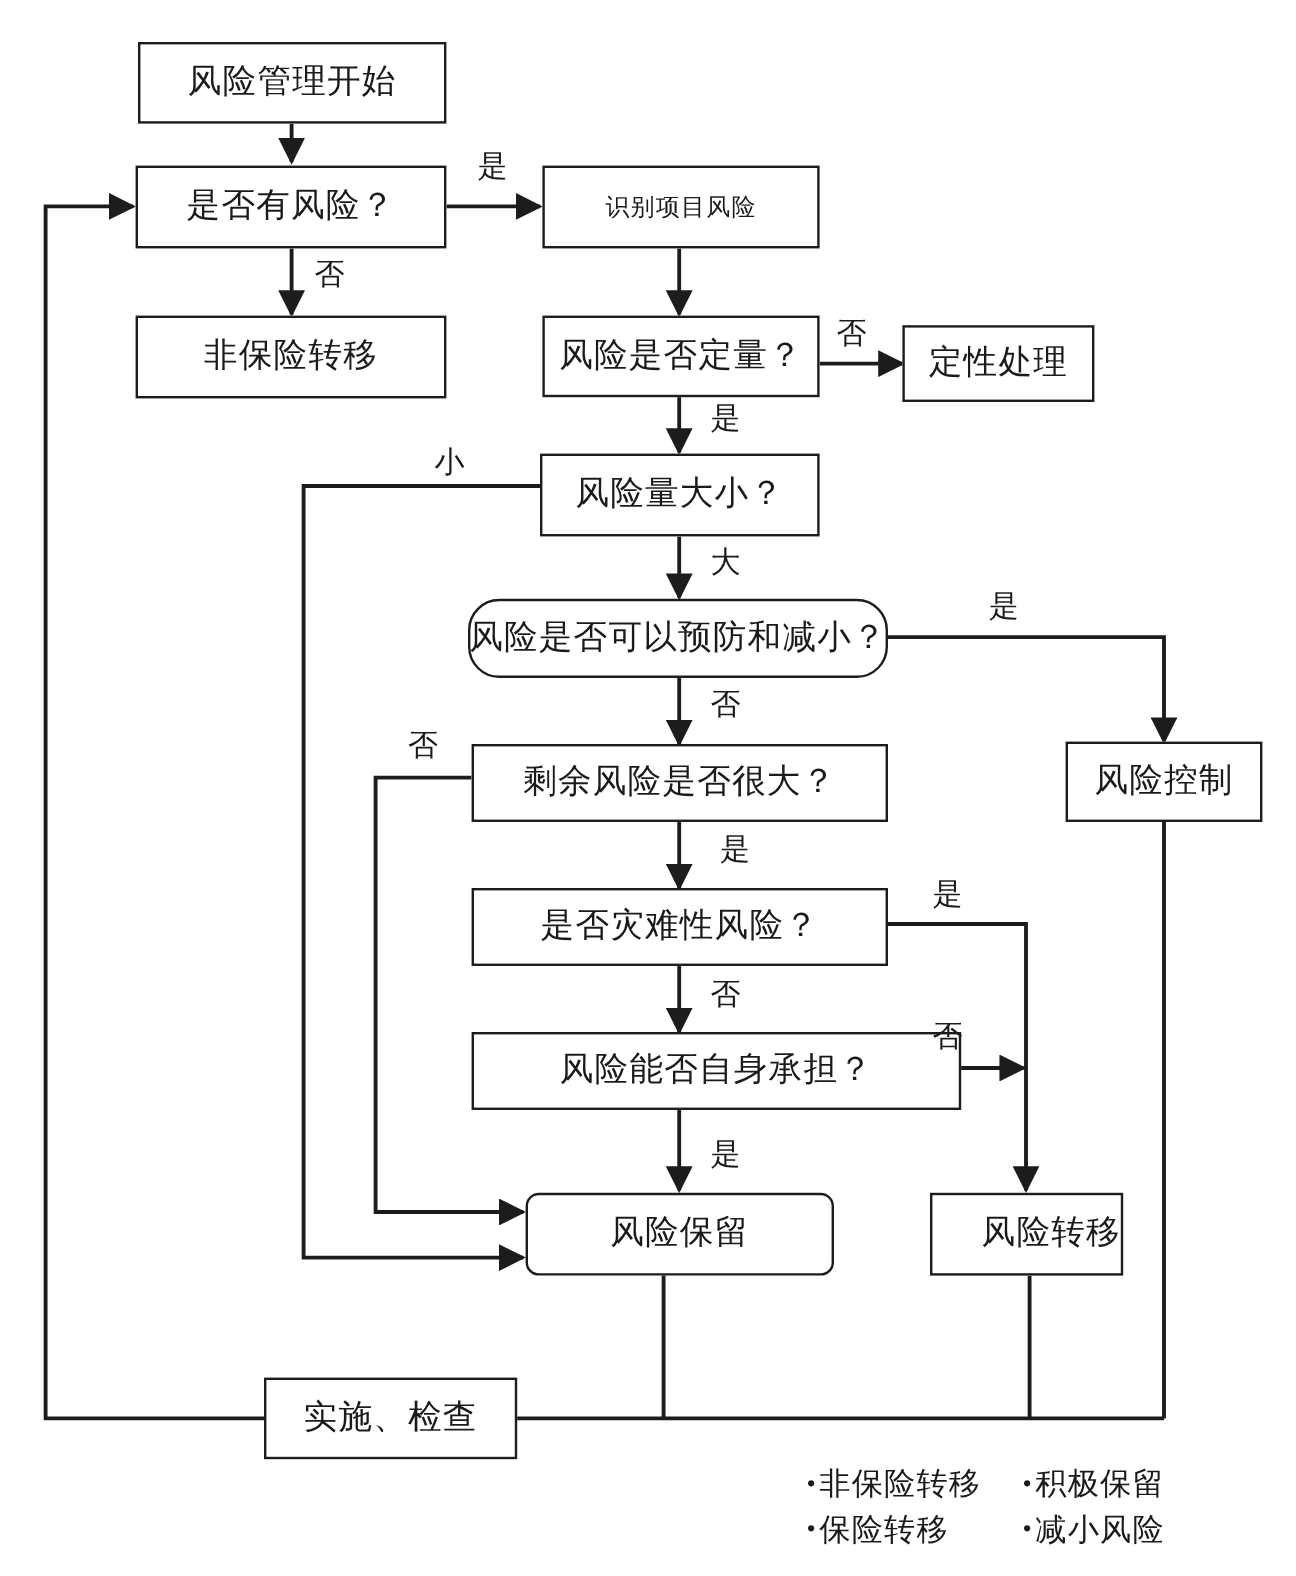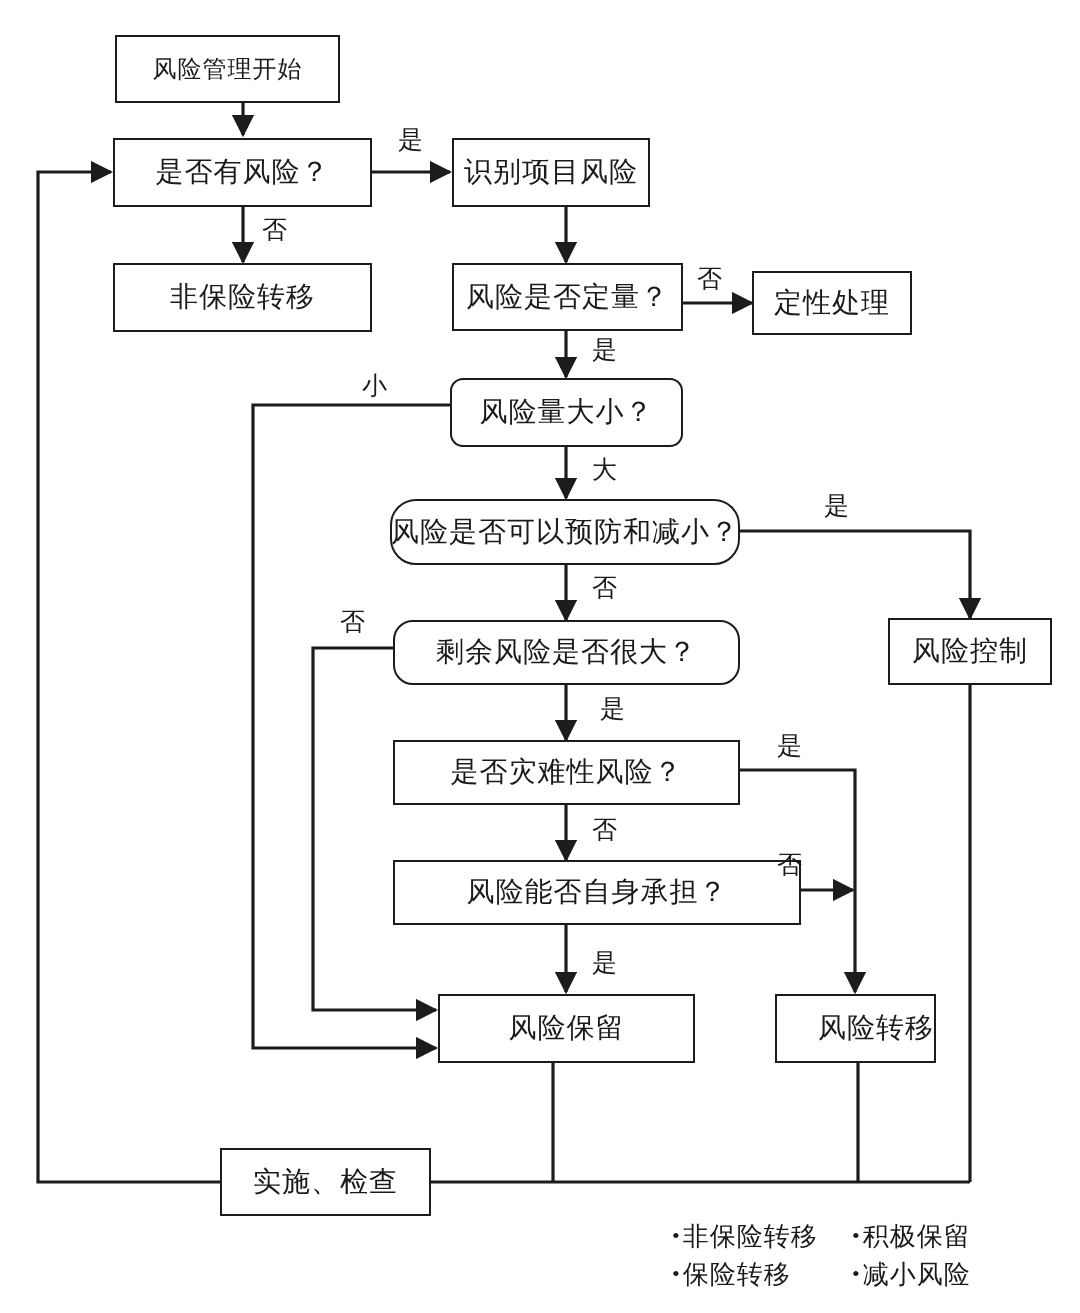--- a/index.html
+++ b/index.html
@@ -115,69 +115,69 @@
 
       <path d="M 970 685 L 970 1182"></path>
 
       <path d="M 970 1182 L 430 1182"></path>
 
       <path d="M 220 1182 L 38 1182 L 38 172 L 111 172" marker-end="url(#arrow)"></path>
 
     </g>
   </svg>
 
-  <div class="node-box" style="left:115px; top:35px; width:225px; height:68px; font-size:24px;">
+  <div class="node-box" style="left:115px; top:35px; width:257px; height:68px; font-size:28px;">
     <span class="node-label">风险管理开始</span>
   </div>
 
   <div class="node-box" style="left:113px; top:138px; width:259px; height:69px; font-size:28px;">
     <span class="node-label">是否有风险？</span>
   </div>
 
   <div class="node-box" style="left:113px; top:263px; width:259px; height:69px; font-size:28px;">
     <span class="node-label">非保险转移</span>
   </div>
 
-  <div class="node-box" style="left:452px; top:138px; width:198px; height:69px; font-size:28px;">
+  <div class="node-box" style="left:452px; top:138px; width:231px; height:69px; font-size:20px;">
     <span class="node-label">识别项目风险</span>
   </div>
 
   <div class="node-box" style="left:452px; top:263px; width:231px; height:68px; font-size:28px;">
     <span class="node-label">风险是否定量？</span>
   </div>
 
   <div class="node-box" style="left:752px; top:271px; width:160px; height:64px; font-size:28px;">
     <span class="node-label">定性处理</span>
   </div>
 
-  <div class="node-box" style="left:450px; top:378px; width:233px; height:69px; font-size:28px;border-radius:13px;">
+  <div class="node-box" style="left:450px; top:378px; width:233px; height:69px; font-size:28px;">
     <span class="node-label">风险量大小？</span>
   </div>
 
   <div class="node-box" style="left:390px; top:499px; width:350px; height:66px; font-size:28px;border-radius:26px;">
     <span class="node-label">风险是否可以预防和减小？</span>
   </div>
 
-  <div class="node-box" style="left:393px; top:620px; width:347px; height:65px; font-size:28px;border-radius:20px;">
+  <div class="node-box" style="left:393px; top:620px; width:347px; height:65px; font-size:28px;">
     <span class="node-label">剩余风险是否很大？</span>
   </div>
 
   <div class="node-box" style="left:393px; top:740px; width:347px; height:65px; font-size:28px;">
     <span class="node-label">是否灾难性风险？</span>
   </div>
 
   <div class="node-box" style="left:393px; top:860px; width:408px; height:65px; font-size:28px;">
     <span class="node-label">风险能否自身承担？</span>
   </div>
 
   <div class="node-box" style="left:888px; top:618px; width:164px; height:67px; font-size:28px;">
     <span class="node-label">风险控制</span>
   </div>
 
-  <div class="node-box" style="left:438px; top:994px; width:257px; height:69px; font-size:28px;">
+  <div class="node-box" style="left:438px; top:994px; width:257px; height:69px; font-size:28px;border-radius:11px;">
     <span class="node-label">风险保留</span>
   </div>
 
   <div class="node-box" style="left:775px; top:994px; width:161px; height:69px; font-size:28px;padding-left:41px;">
     <span class="node-label">风险转移</span>
   </div>
 
   <div class="node-box" style="left:220px; top:1148px; width:211px; height:68px; font-size:28px;">
     <span class="node-label">实施、检查</span>
   </div>

